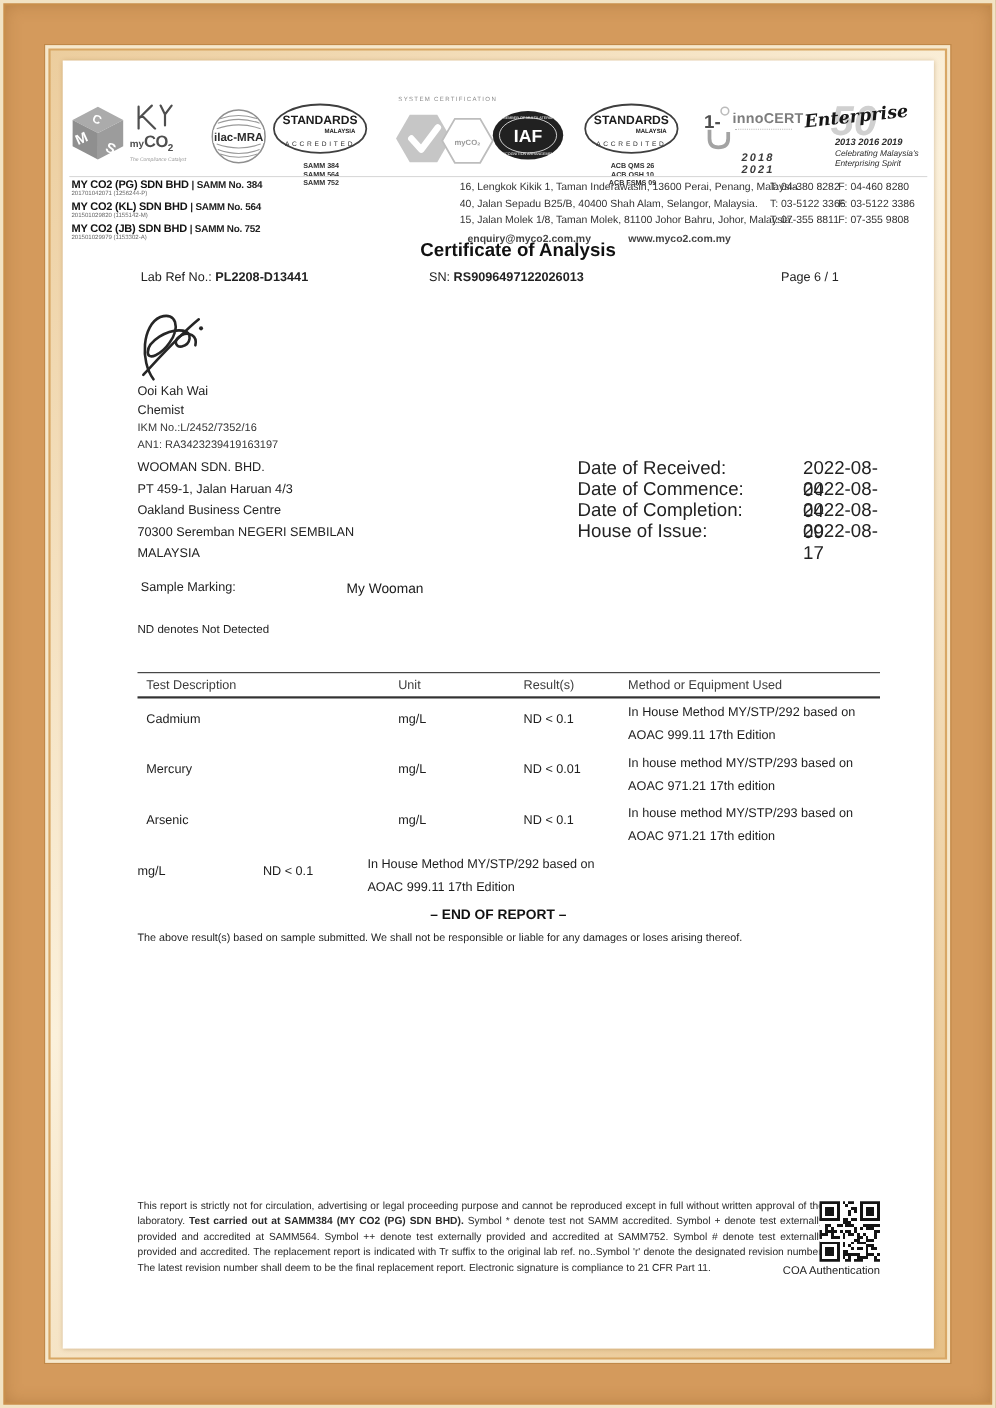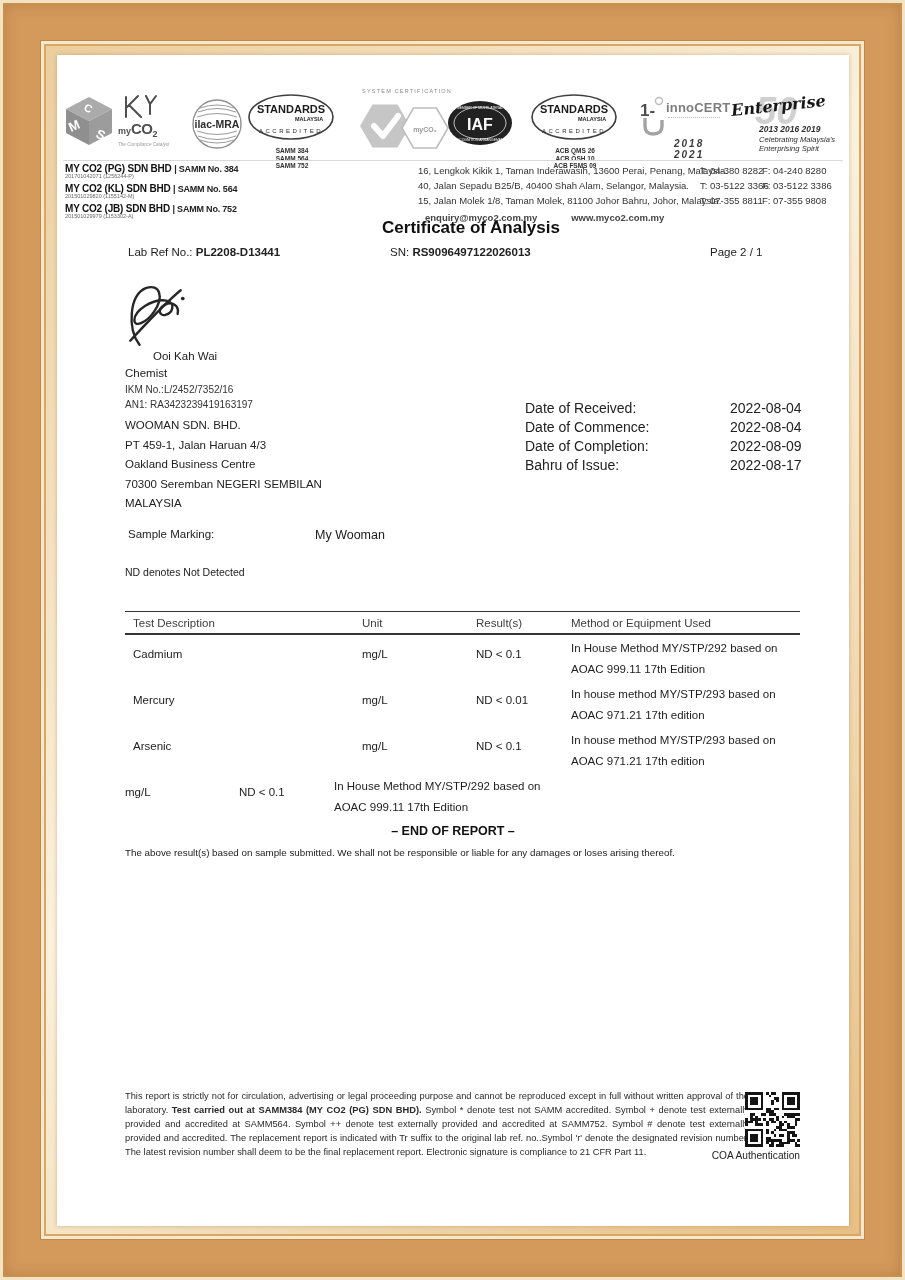--- a/index.html
+++ b/index.html
@@ -53,21 +53,21 @@
   .doc-title{position:absolute;left:0;top:163px;width:100%;text-align:center;font-size:17px;font-weight:bold;color:#101010;padding-left:36px;}
   .ref-row{position:absolute;top:191px;left:0;width:100%;font-size:11.5px;color:#222;}
   .ref-lab{position:absolute;left:71px;}
   .ref-sn{position:absolute;left:333px;}
   .ref-page{position:absolute;left:653px;}
   .bold{font-weight:bold;}
   .sig{position:absolute;left:62px;top:226px;}
   .sig-block{position:absolute;left:68px;font-size:11.5px;color:#222;}
   .sig-small{font-size:10px;color:#333;}
   .cust{position:absolute;left:68px;top:361px;font-size:11.5px;line-height:19.5px;color:#222;}
-  .dates{position:absolute;left:468px;top:345px;width:280px;font-size:14px;color:#222;}
+  .dates{position:absolute;left:468px;top:361px;width:280px;font-size:17px;color:#222;}
   .date-row{position:relative;height:19px;}
   .date-val{position:absolute;left:205px;}
   .sample-row{position:absolute;top:473px;left:0;width:100%;}
   .sample-label{position:absolute;left:71px;font-size:11.5px;color:#222;}
   .sample-val{position:absolute;left:258px;font-size:12.5px;color:#1a1a1a;}
   .nd-note{position:absolute;left:68px;top:511px;font-size:10.5px;color:#222;}
   
   .tbl{position:absolute;left:68px;top:546px;width:675px;margin-top:10px;}
   .tbl-head{display:flex;border-top:1.5px solid #333;border-bottom:2px solid #333;height:24px;align-items:center;font-size:11.5px;color:#3d3d3d;}
   .tbl-row{display:flex;height:46px;font-size:11.5px;color:#1d1d1d;}
@@ -215,68 +215,68 @@
         <div class="co-name"><span>MY CO2 (JB) SDN BHD </span><span class="samm-no">| SAMM No. 752</span></div>
         <div class="co-reg">201501029979 (1153302-A)</div>
       </div>
     </div>
 
 
     <div class="addr-col">
       <div class="addr-row">
         <span>16, Lengkok Kikik 1, Taman Inderawasih, 13600 Perai, Penang, Malaysia.</span>
         <span class="addr-tel">T: 04-380 8282</span>
-        <span class="addr-fax">F: 04-240 8280</span>
+        <span class="addr-fax">F: 04-460 8280</span>
       </div>
       <div class="addr-row">
         <span>40, Jalan Sepadu B25/B, 40400 Shah Alam, Selangor, Malaysia.</span>
         <span class="addr-tel">T: 03-5122 3366</span>
         <span class="addr-fax">F: 03-5122 3386</span>
       </div>
       <div class="addr-row">
         <span>15, Jalan Molek 1/8, Taman Molek, 81100 Johor Bahru, Johor, Malaysia.</span>
         <span class="addr-tel">T: 07-355 8811</span>
         <span class="addr-fax">F: 07-355 9808</span>
       </div>
     </div>
     <div class="email-row">
       <span>enquiry@myco2.com.my</span><span>www.myco2.com.my</span>
     </div>
 
     <div class="doc-title">Certificate of Analysis</div>
     <div class="ref-row">
       <span class="ref-lab"><span>Lab Ref No.: </span><span class="bold">PL2208-D13441</span></span>
       <span class="ref-sn"><span>SN: </span><span class="bold">RS9096497122026013</span></span>
-      <span class="ref-page">Page 2 / 1</span>
+      <span class="ref-page">Page 6 / 1</span>
     </div>
 
     <svg class="sig" width="74" height="70" viewBox="0 0 64 68">
       <g stroke="#262626" stroke-width="2.3" fill="none" stroke-linecap="round">
         <path d="M16,62 C4,46 6,14 22,7 C36,2 40,16 30,30 C23,40 11,46 11,38 C11,29 28,17 42,19 C51,21 49,31 41,33 C35,34 33,27 41,23 C47,20 55,23 53,32"></path>
         <path d="M7,58 C22,42 40,22 56,9"></path>
       </g>
       <circle cx="58" cy="17" r="1.8" fill="#262626"></circle>
     </svg>
-    <div class="sig-block" style="top:295px;margin-left:28px;">Ooi Kah Wai</div>
+    <div class="sig-block" style="top:295px;">Ooi Kah Wai</div>
     <div class="sig-block" style="top:312px;">Chemist</div>
     <div class="sig-block sig-small" style="top:329px;">IKM No.:L/2452/7352/16</div>
     <div class="sig-block sig-small" style="top:344px;">AN1: RA3423239419163197</div>
 
     <div class="cust">
       <div>WOOMAN SDN. BHD.</div>
       <div>PT 459-1, Jalan Haruan 4/3</div>
       <div>Oakland Business Centre</div>
       <div>70300 Seremban NEGERI SEMBILAN</div>
       <div>MALAYSIA</div>
     </div>
     <div class="dates">
       <div class="date-row"><span>Date of Received:</span><span class="date-val">2022-08-04</span></div>
       <div class="date-row"><span>Date of Commence:</span><span class="date-val">2022-08-04</span></div>
       <div class="date-row"><span>Date of Completion:</span><span class="date-val">2022-08-09</span></div>
-      <div class="date-row"><span>Bahru of Issue:</span><span class="date-val">2022-08-17</span></div>
+      <div class="date-row"><span>House of Issue:</span><span class="date-val">2022-08-17</span></div>
     </div>
 
     <div class="sample-row">
       <span class="sample-label">Sample Marking:</span>
       <span class="sample-val">My Wooman</span>
     </div>
     <div class="nd-note">ND denotes Not Detected</div>
 
     <div class="tbl">
       <div class="tbl-head">

